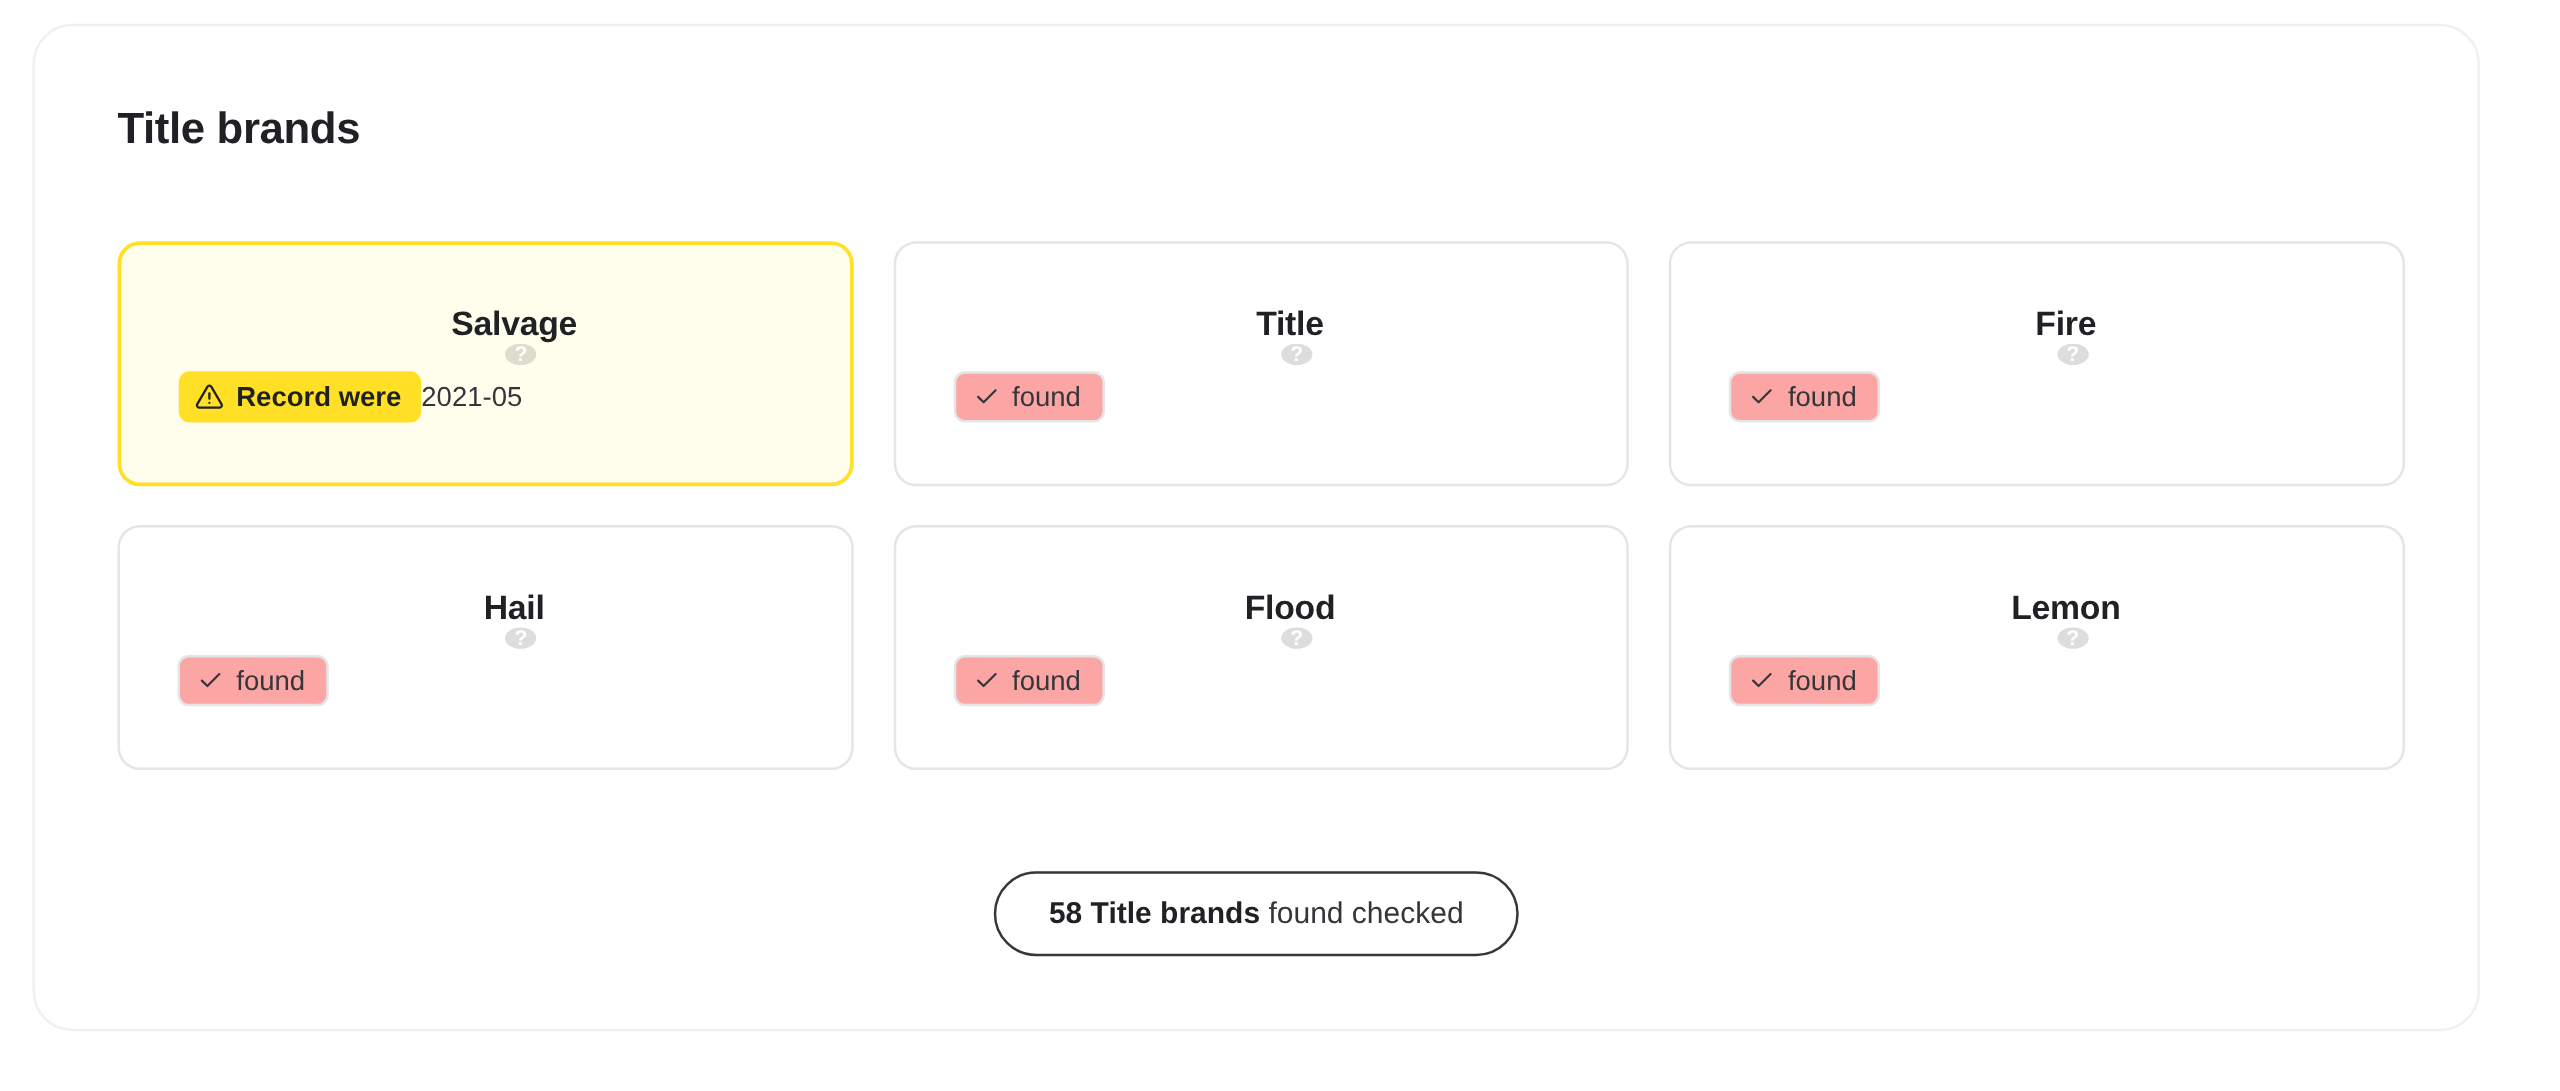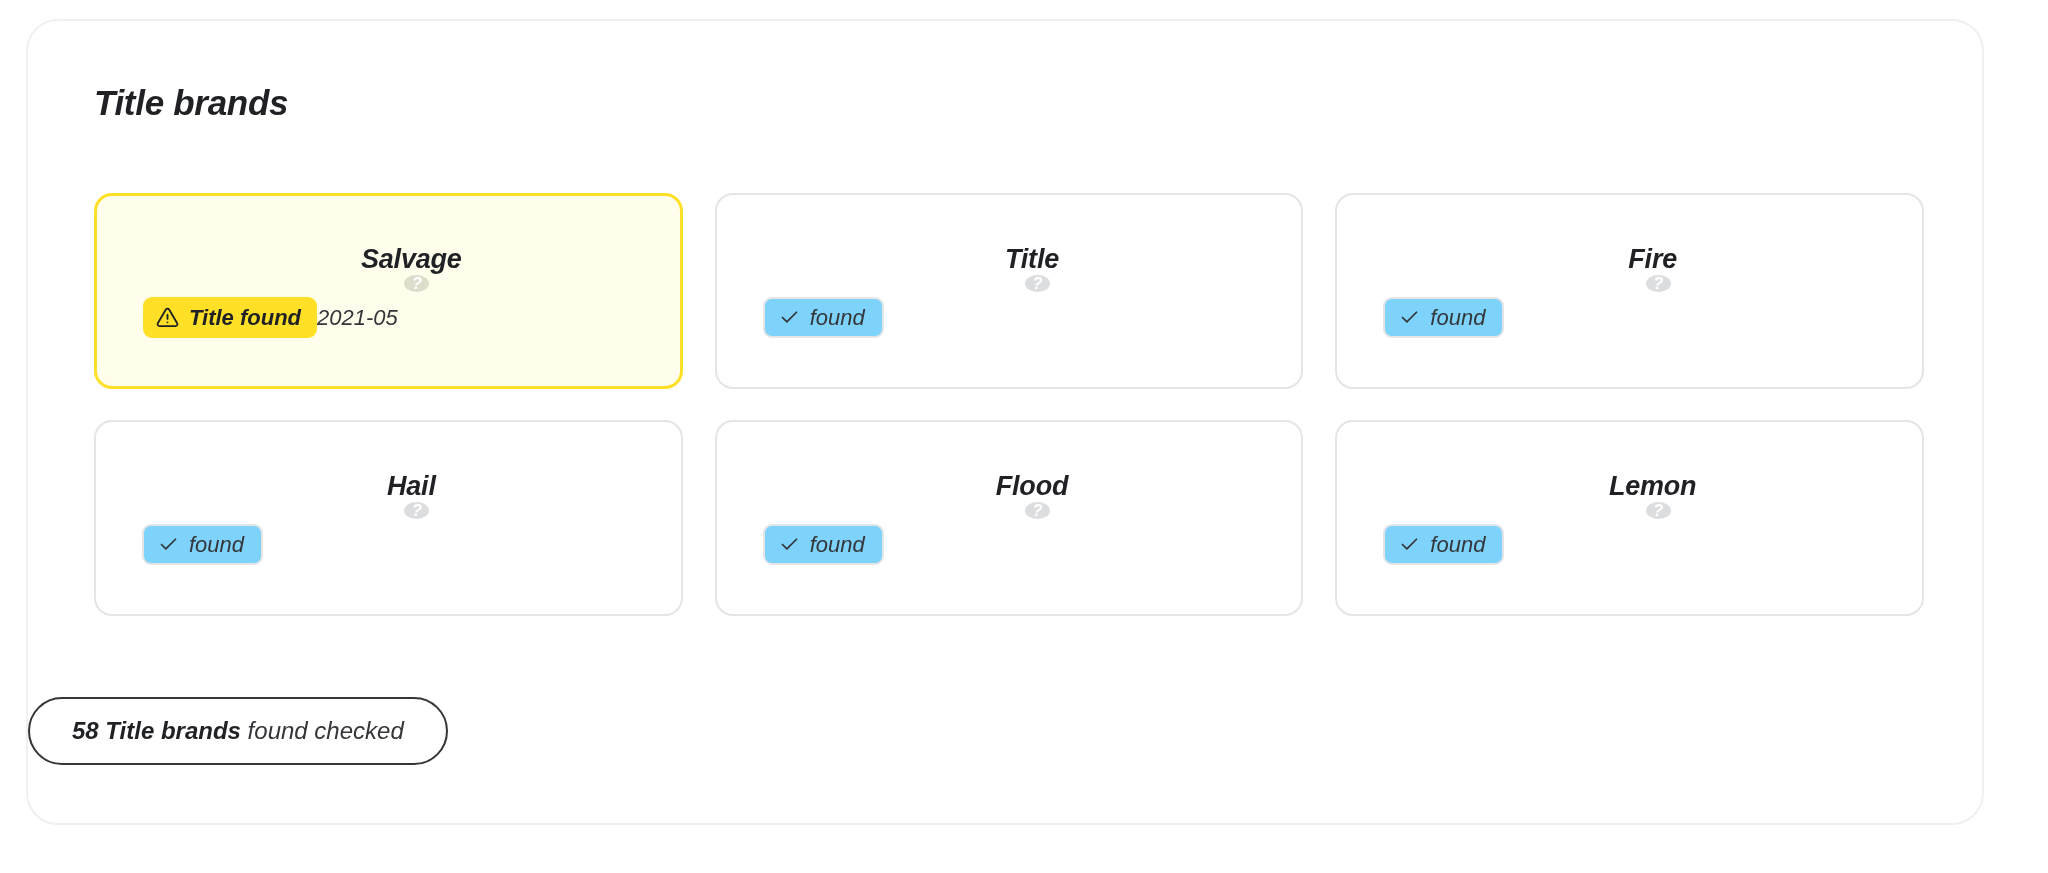--- a/index.html
+++ b/index.html
@@ -18,21 +18,20 @@
   .panel {
     position: absolute;
     left: 26px;
     top: 19px;
     width: 1958px;
     height: 806px;
     box-sizing: border-box;
     background: #ffffff;
     border: 2px solid #f0f0f1;
     border-radius: 32px;
-    font-style: italic;
   }
 
   .panel-title {
     position: absolute;
     left: 66px;
     top: 62px;
     font-size: 35px;
     font-weight: bold;
     letter-spacing: -0.3px;
     color: #1f2124;
@@ -103,21 +102,21 @@
   }
 
   .chip-found {
     display: inline-flex;
     align-items: center;
     box-sizing: border-box;
     height: 41px;
     padding: 0 17px 0 14px;
     border: 2px solid #e4e5e7;
     border-radius: 9px;
-    background: #7dd3fc;
+    background: #fca5a5;
     font-size: 22px;
     color: #34363a;
   }
   .chip-found .check-icon {
     margin-right: 10px;
     display: inline-flex;
   }
 
   .chip-record {
     display: inline-flex;
@@ -140,20 +139,21 @@
     font-size: 22px;
     color: #34363a;
   }
 
   .footer {
     position: absolute;
     left: 0;
     top: 676px;
     width: 100%;
     display: flex;
+    justify-content: center;
   }
   .checked-pill {
     box-sizing: border-box;
     height: 68px;
     padding: 0 42px;
     display: inline-flex;
     align-items: center;
     border: 2px solid #34363a;
     border-radius: 34px;
     background: #ffffff;
@@ -183,21 +183,21 @@
       </div>
       <div class="status-row">
         <span class="chip-record">
           <span class="warn-icon">
             <svg width="23" height="23" viewBox="0 0 24 24" fill="none" stroke="#1f2124" stroke-width="1.9" stroke-linecap="round" stroke-linejoin="round">
               <path d="M10.3 3.6 1.9 18a2 2 0 0 0 1.7 3h16.8a2 2 0 0 0 1.7-3L13.7 3.6a2 2 0 0 0-3.4 0z"></path>
               <line x1="12" y1="9" x2="12" y2="13.5"></line>
               <line x1="12" y1="17" x2="12.01" y2="17"></line>
             </svg>
           </span>
-          <span>Title found</span>
+          <span>Record were</span>
         </span>
         <span class="record-date">2021-05</span>
       </div>
     </div>
 
     <div class="brand-card">
       <div class="card-head">
         <span class="card-name">Title</span>
         <span class="help-icon">?</span>
       </div>

